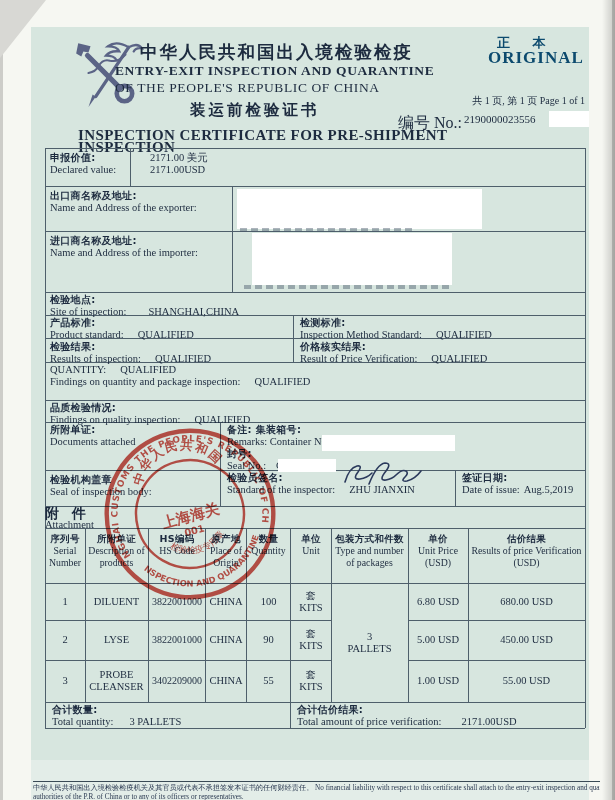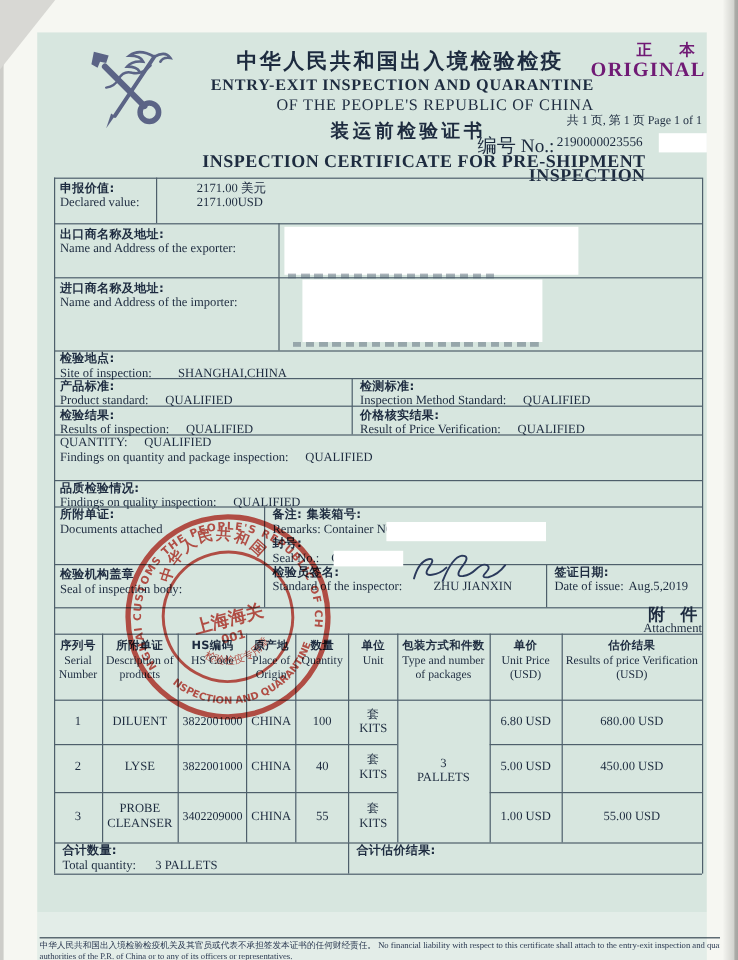--- a/index.html
+++ b/index.html
@@ -11,22 +11,22 @@
   .sheet{position:absolute;left:31px;top:27px;width:558px;height:773px;background:#d7e6df}
   .sheet-fade{position:absolute;left:31px;top:760px;width:558px;height:40px;background:rgba(255,255,255,.30)}
   .shadow-r{position:absolute;right:0;top:0;width:13px;height:800px;
             background:linear-gradient(90deg,rgba(0,0,0,0),rgba(0,0,0,.20))}
   .hl,.vl{position:absolute;background:#4e5f6b}
   .hl{height:1px}.vl{width:1px}
   .t{position:absolute;font-size:10.5px;line-height:12px}
   .cn{display:block;font-family:"DejaVu Sans",sans-serif;font-size:10px;font-weight:600;letter-spacing:.3px}
   .en{display:block;font-family:"Liberation Serif",serif;font-size:10.5px}
   .v{margin-left:14px}
-  .c{text-align:right}
-  .red{color:#701a75}
+  .c{text-align:left}
+  .red{color:#0c4a6e}
   .wh{position:absolute;background:#ffffff}
   .hint{position:absolute;height:4px;opacity:.45;
         background:repeating-linear-gradient(90deg,#49596b 0 7px,transparent 7px 11px)}
   .cell{position:absolute;display:flex;flex-direction:column;align-items:center;justify-content:center;
         text-align:center;font-size:10.5px;line-height:12px}
   .hcell{position:absolute;text-align:center;padding-top:4px;font-size:10px;line-height:12px}
   .hcell .cn{font-size:9.5px}
   .hcell .en{font-size:9.8px;line-height:11.5px}
 </style>
 </head>
@@ -97,21 +97,21 @@
 <div class="vl" style="left:290px;top:528px;height:174px"></div>
 <div class="vl" style="left:331px;top:528px;height:174px"></div>
 <div class="vl" style="left:408px;top:528px;height:174px"></div>
 <div class="vl" style="left:468px;top:528px;height:174px"></div>
 <div class="vl" style="left:290px;top:702px;height:26px"></div>
 
 <div class="t" style="left:50px;top:152px">
   <span class="cn">申报价值:</span>
   <span class="en">Declared value:</span>
 </div>
-<div class="t" style="left:164px;top:152px">
+<div class="t" style="left:150px;top:152px">
   <span class="en">2171.00 美元</span>
   <span class="en">2171.00USD</span>
 </div>
 
 <div class="t" style="left:50px;top:190px">
   <span class="cn">出口商名称及地址:</span>
   <span class="en">Name and Address of the exporter:</span>
 </div>
 <div class="wh" style="left:237px;top:189px;width:245px;height:40px"></div>
 
@@ -169,21 +169,21 @@
 </div>
 <div class="wh" style="left:322px;top:435px;width:133px;height:16px"></div>
 <div class="wh" style="left:278px;top:459px;width:58px;height:13px"></div>
 
 <div class="t" style="left:50px;top:474px">
   <span class="cn">检验机构盖章</span>
   <span class="en">Seal of inspection body:</span>
 </div>
 <div class="t" style="left:227px;top:472px">
   <span class="cn">检验员签名:</span>
-  <span class="en"><span>Standard of the inspector:</span><span class="v" style="margin-left:26px">ZHU JIANXIN</span></span>
+  <span class="en"><span>Standard of the inspector:</span><span class="v" style="margin-left:14px">ZHU JIANXIN</span></span>
 </div>
 <div class="t" style="left:462px;top:472px">
   <span class="cn">签证日期:</span>
   <span class="en"><span>Date of issue:</span><span class="v" style="margin-left:4px">Aug.5,2019</span></span>
 </div>
 
 <div style="position:absolute;left:335px;top:458px;width:105px;height:34px">
   <svg viewBox="0 0 105 34" width="105" height="34">
     <path d="M10,24 q4,-14 12,-16 q6,-1 1,6 q-6,8 2,7 q7,-1 12,-6 M34,26 q8,-20 16,-21 q7,0 1,8 q-8,10 0,9 q6,-1 10,-5 q6,-6 10,-4 q3,2 -1,6 q-5,5 2,4 q8,-2 14,-10" stroke="#2b3a5c" stroke-width="1.6" fill="none" stroke-linecap="round"></path>
   </svg>
@@ -263,21 +263,21 @@
 <div class="cell" style="left:86px;top:621px;width:61px;height:38px">
     <span>LYSE</span>
   </div>
 <div class="cell" style="left:149px;top:621px;width:56px;height:38px;font-size:10px">
     <span>3822001000</span>
   </div>
 <div class="cell" style="left:206px;top:621px;width:40px;height:38px">
     <span>CHINA</span>
   </div>
 <div class="cell" style="left:247px;top:621px;width:43px;height:38px">
-    <span>40</span>
+    <span>90</span>
   </div>
 <div class="cell" style="left:291px;top:621px;width:40px;height:38px">
     <span class="cn" style="font-weight:500">套</span>
     <span>KITS</span>
   </div>
 <div class="cell" style="left:409px;top:621px;width:58px;height:38px">
     <span>5.00 USD</span>
   </div>
 <div class="cell" style="left:469px;top:621px;width:115px;height:38px">
     <span>450.00 USD</span>
@@ -313,20 +313,21 @@
   <span>3</span>
   <span>PALLETS</span>
 </div>
 
 <div class="t" style="left:52px;top:704px">
   <span class="cn">合计数量:</span>
   <span class="en"><span>Total quantity:</span><span class="v" style="margin-left:16px">3 PALLETS</span></span>
 </div>
 <div class="t" style="left:297px;top:704px">
   <span class="cn">合计估价结果:</span>
+  <span class="en"><span>Total amount of price verification:</span><span class="v" style="margin-left:20px">2171.00USD</span></span>
 </div>
 
 <div style="position:absolute;left:92px;top:416px;width:196px;height:196px;transform:rotate(-15deg);mix-blend-mode:multiply;opacity:.85">
   <svg viewBox="0 0 200 200" width="196" height="196" xmlns="http://www.w3.org/2000/svg">
     <defs>
       <path id="arcTop" d="M30.5,125.3 A74,74 0 1 1 169.5,125.3"></path>
       <path id="arcBot" d="M39.4,142.4 A74,74 0 0 0 160.6,142.4"></path>
       <path id="arcCn" d="M57.5,88.6 A44,44 0 1 1 142.5,88.6"></path>
       <path id="arcCnB" d="M65.4,120 A40,40 0 0 0 134.6,120"></path>
     </defs>

